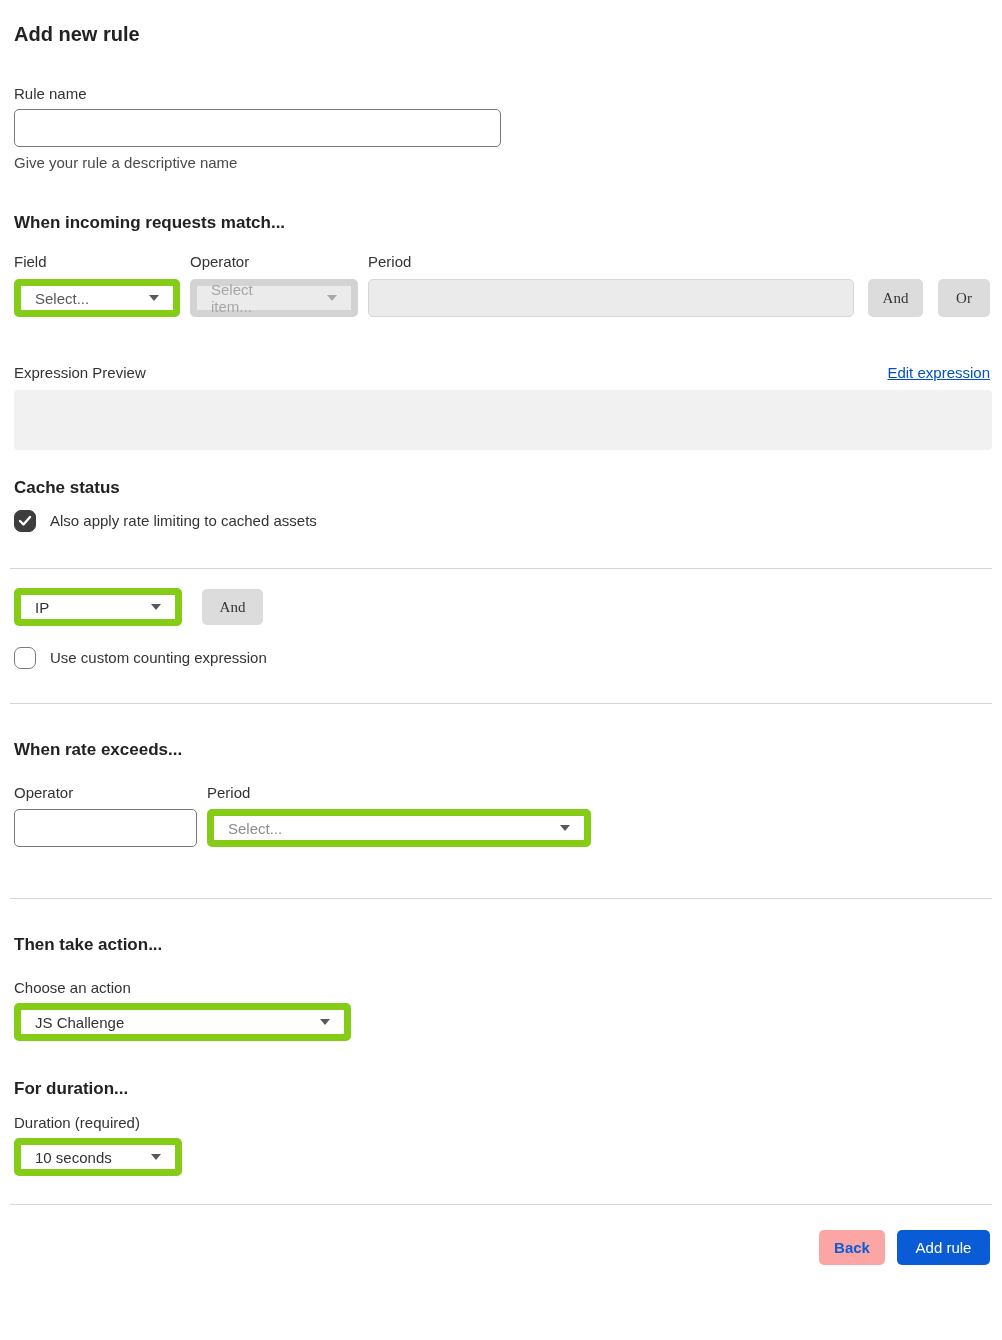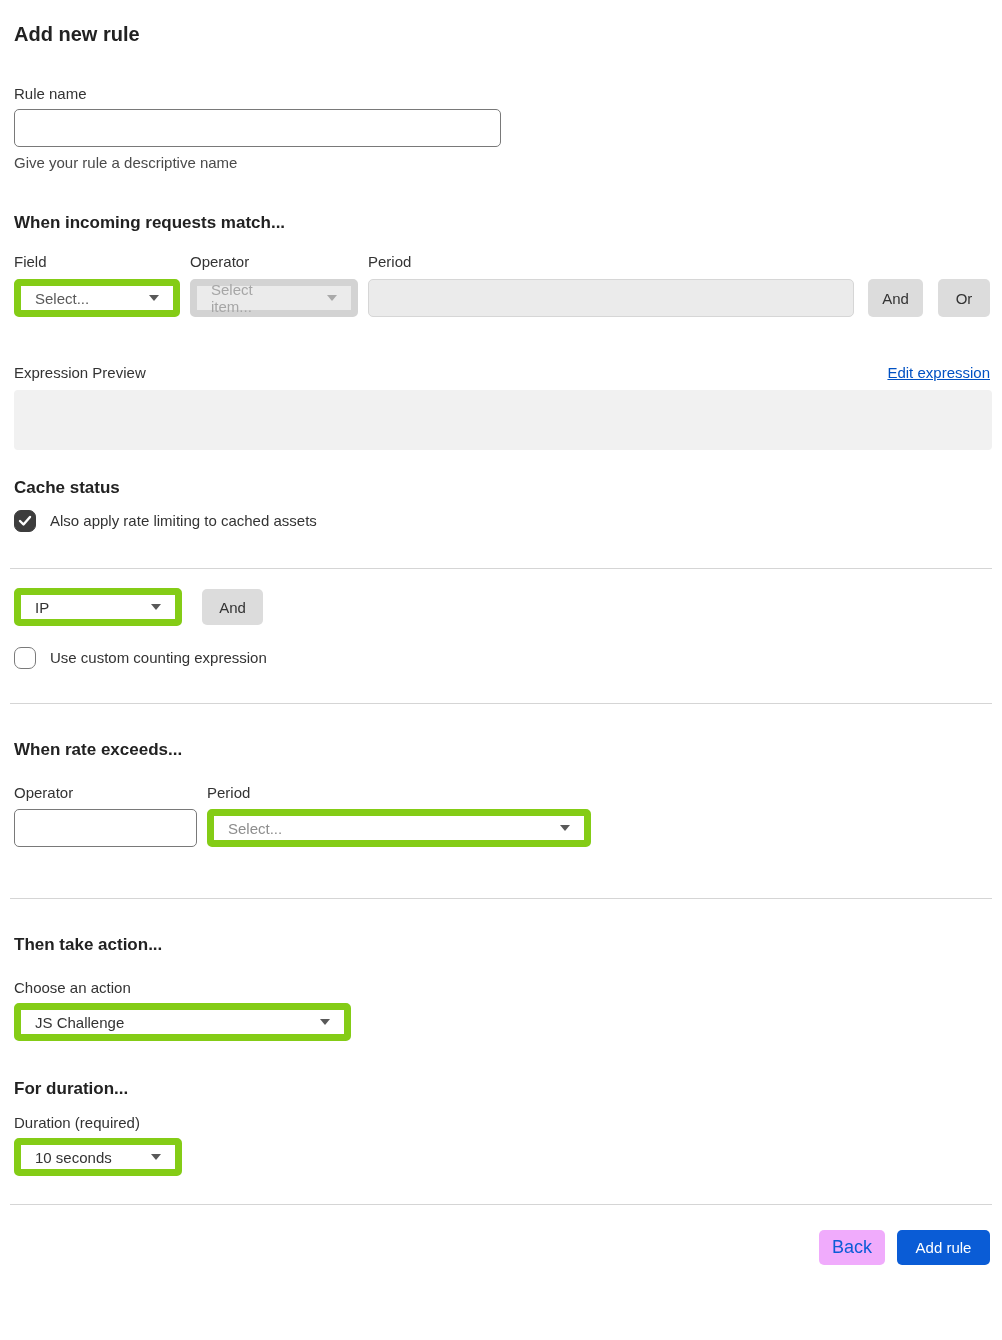--- a/index.html
+++ b/index.html
@@ -90,21 +90,21 @@
   }
   .select.disabled .sel-text { color: #a6a6a6; }
   .select.disabled .chevron { border-top-color: #a9a9a9; }
 
   .gray-btn {
     height: 38px;
     border: none;
     border-radius: 5px;
     background: #dcdcdc;
     color: #333333;
-    font-family: Liberation Sans, sans-serif;
+    font-family: Liberation Serif, serif;
     font-size: 15px;
     cursor: pointer;
   }
 
   .labels-row { display: flex; }
   .controls-row { display: flex; align-items: center; }
 
   
   .preview-header {
     display: flex;
@@ -171,25 +171,26 @@
     display: flex;
     justify-content: flex-end;
     align-items: center;
     gap: 12px;
   }
   .back-btn {
     height: 35px;
     width: 66px;
     border: none;
     border-radius: 5px;
-    background: #f0abfc;
+    background: #fca5a5;
     color: #0b5cd7;
     font-family: "Liberation Sans", sans-serif;
-    font-size: 18px;
-    cursor: pointer;
+    font-size: 15px;
+    cursor: pointer;
+    font-weight: bold;
   }
   .primary-btn {
     height: 35px;
     width: 93px;
     border: none;
     border-radius: 5px;
     background: #0a5cd6;
     color: #ffffff;
     font-family: "Liberation Sans", sans-serif;
     font-size: 15px;

